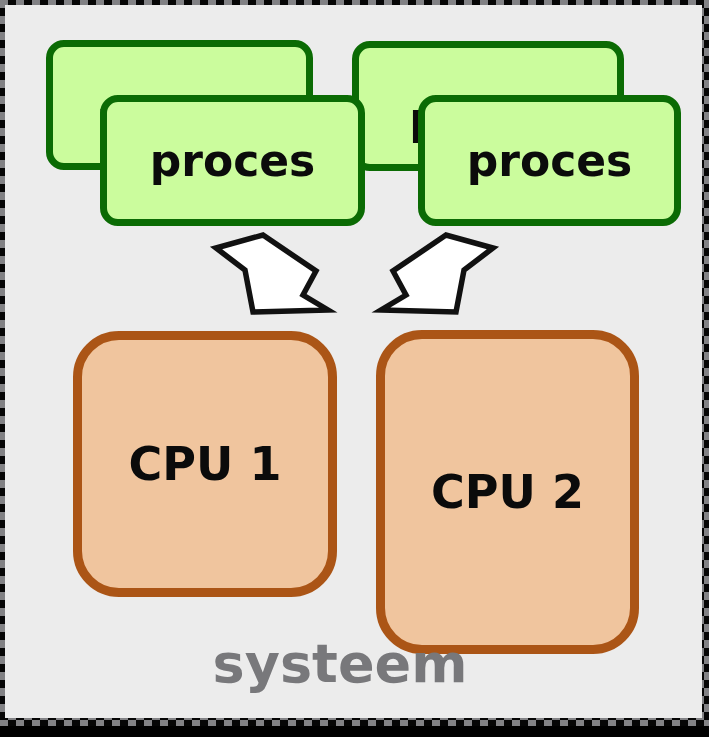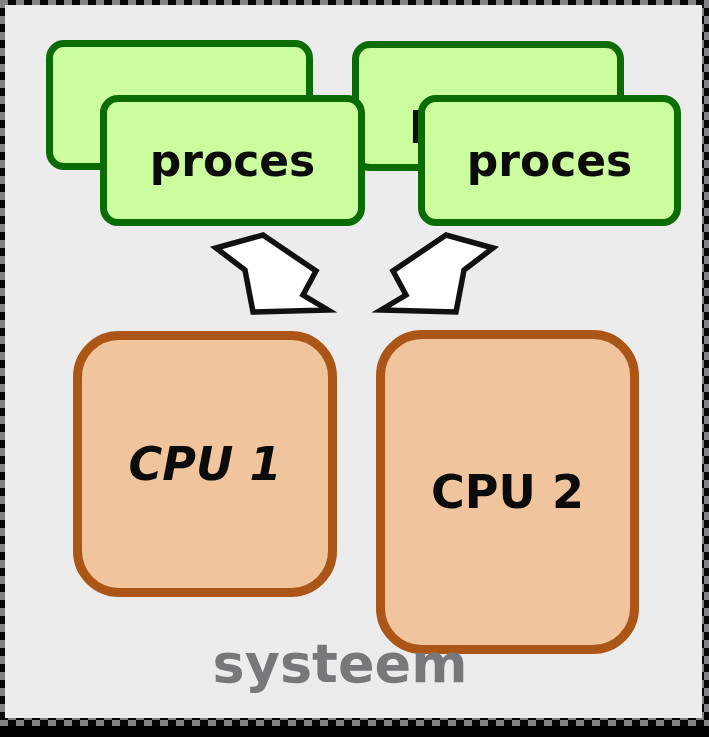--- a/index.html
+++ b/index.html
@@ -71,21 +71,21 @@
   </div>
   <div class="pbox" style="left:418px;top:95px;width:263px;height:131px;">
     <div class="label">proces</div>
   </div>
 
   <svg class="arrows" viewBox="0 0 709 737" xmlns="http://www.w3.org/2000/svg">
     <polygon points="263,235 316,271 303,295 328,310 253,312 245,270 216,248" fill="#ffffff" stroke="#111111" stroke-width="5.5" stroke-linejoin="miter" stroke-miterlimit="9"></polygon>
     <polygon points="446,235 393,271 406,295 381,310 456,312 464,270 493,248" fill="#ffffff" stroke="#111111" stroke-width="5.5" stroke-linejoin="miter" stroke-miterlimit="9"></polygon>
   </svg>
 
-  <div class="cpu" style="left:73px;top:331px;width:264px;height:266px;font-style:italic;">
+  <div class="cpu" style="left:73px;top:331px;width:264px;height:266px;">
     <div class="label">CPU 1</div>
   </div>
   <div class="cpu" style="left:376px;top:330px;width:263px;height:324px;">
     <div class="label">CPU 2</div>
   </div>
 
   <div class="caption">systeem</div>
 
   <div class="bottom-band"></div>
 

